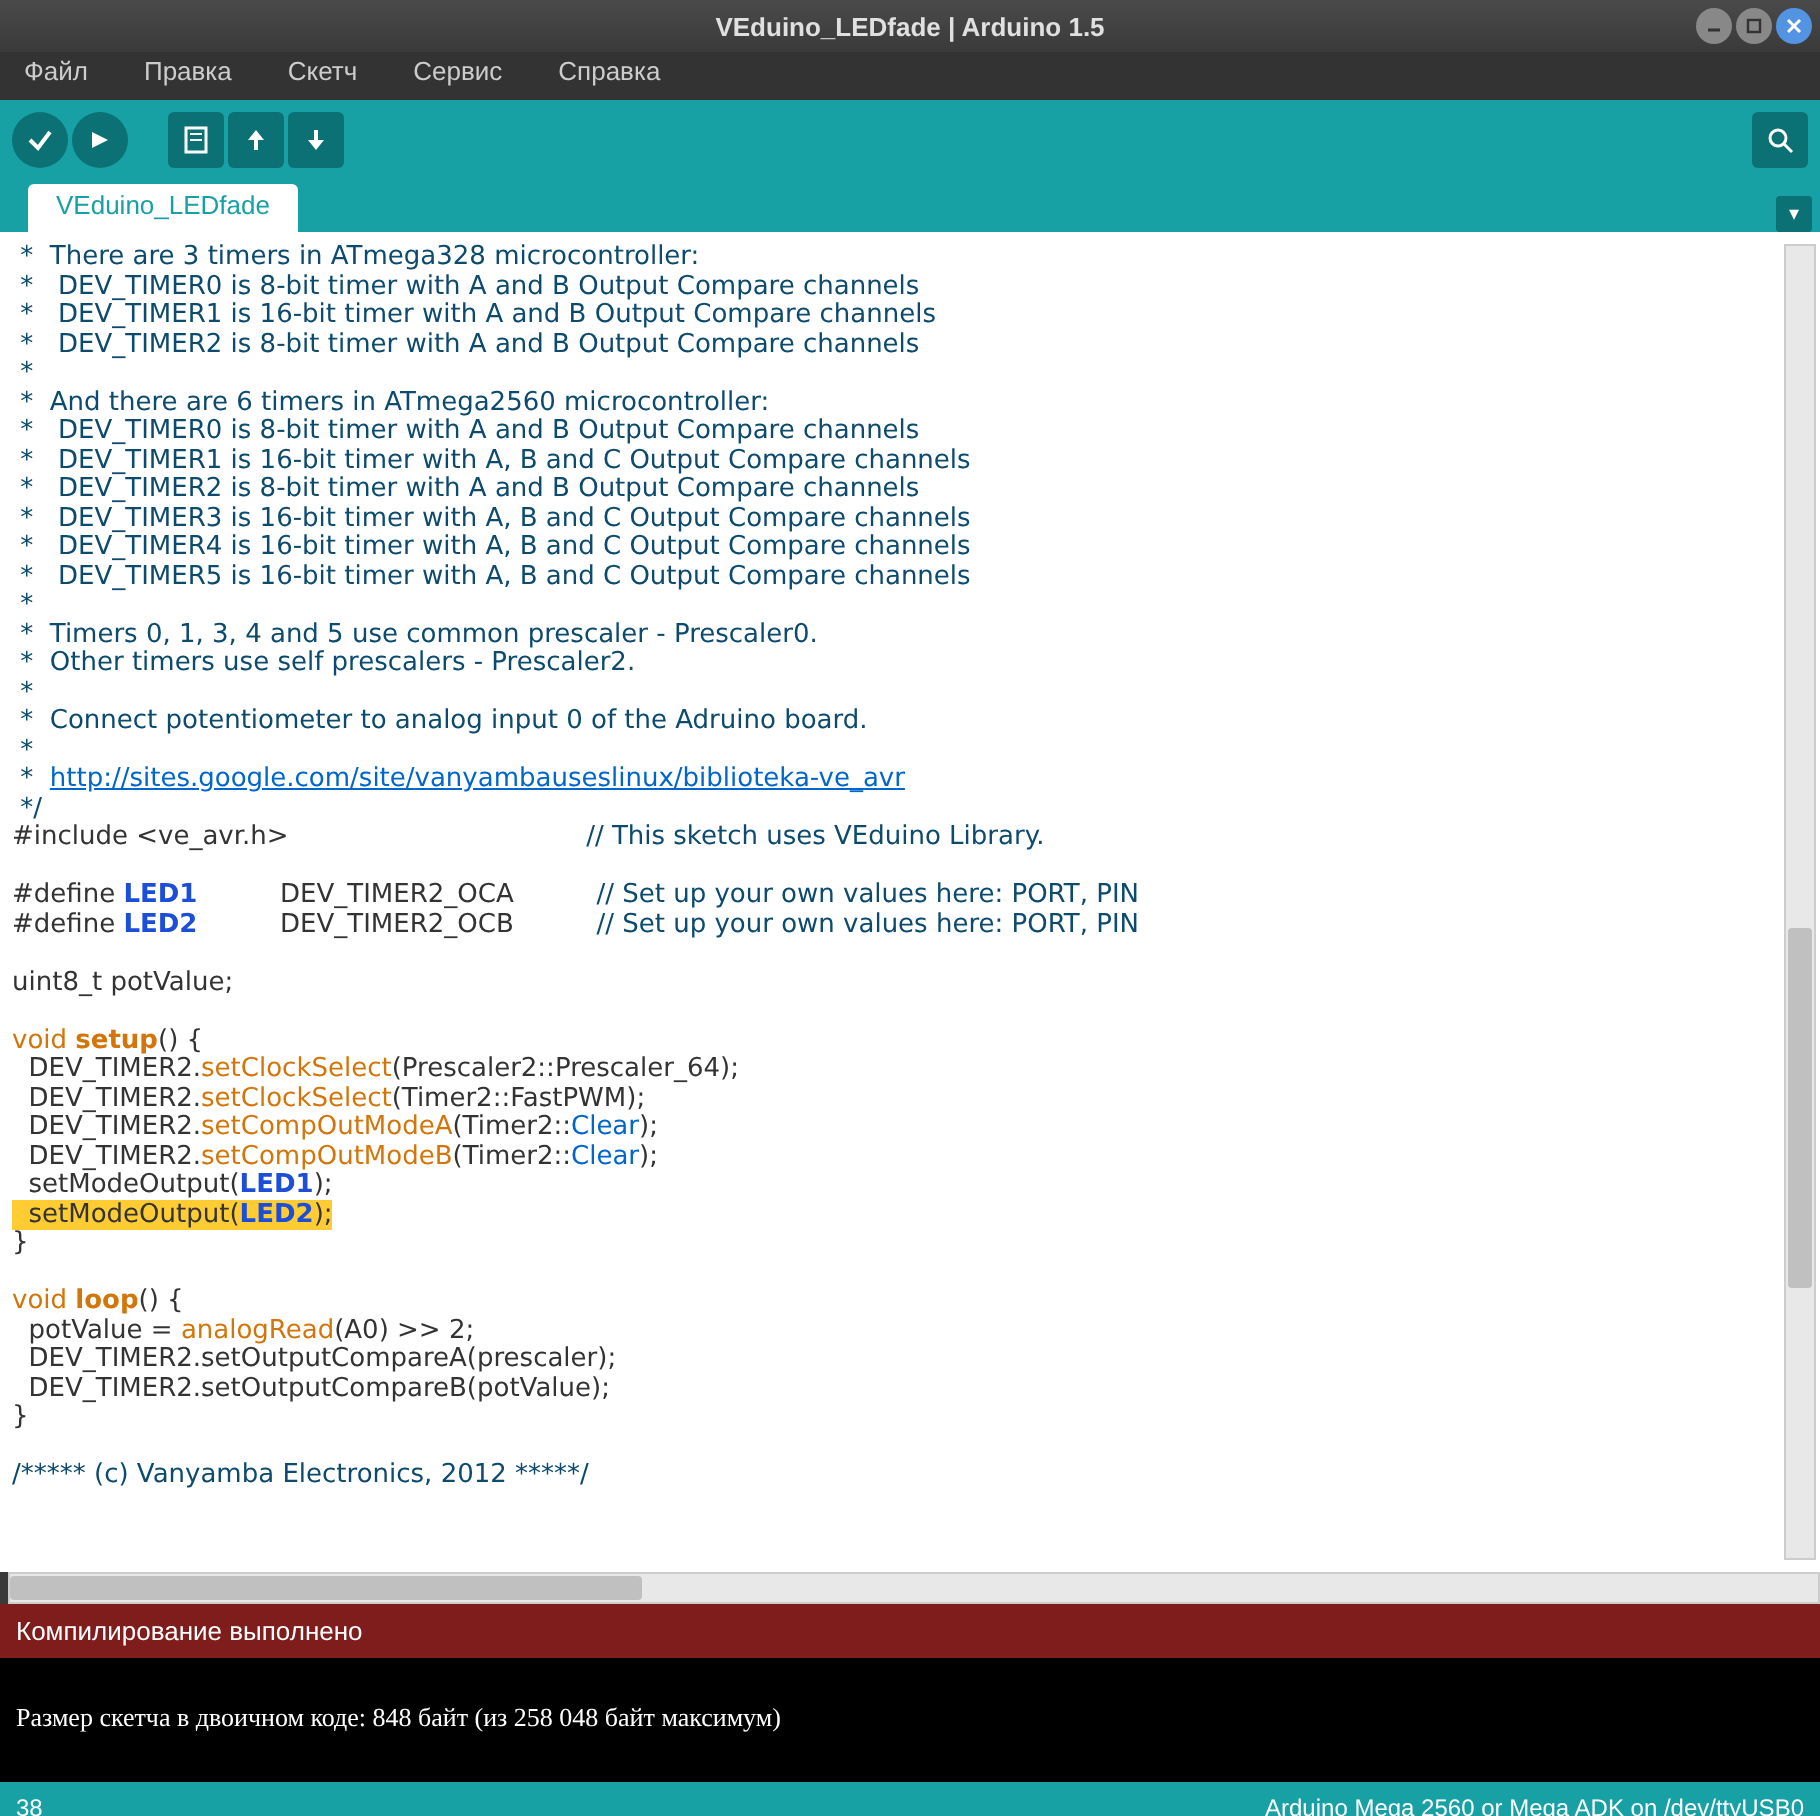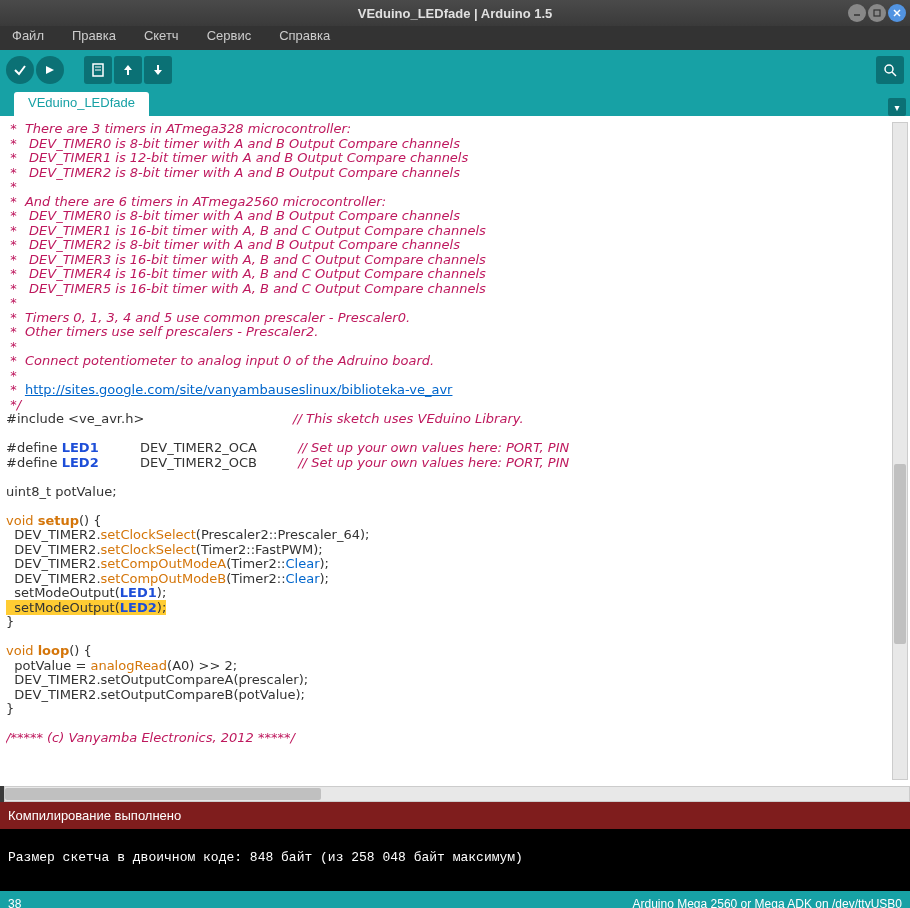--- a/index.html
+++ b/index.html
@@ -22,23 +22,23 @@
 .tabbar { height:26px; background:#17A1A5; display:flex; align-items:flex-end; padding-left:14px; position:relative; }
 .tab { background:#fff; height:24px; padding:3px 14px; font-size:13px; color:#17A1A5; border-radius:3px 3px 0 0; margin-top:20px; }
 .tab-drop { position:absolute; right:4px; width:18px; height:18px; background:#0b7175; color:#fff; display:flex; align-items:center; justify-content:center; font-size:10px; border-radius:2px; cursor:pointer;}
 .editor-wrap { position:relative; height:670px; background:#fff; }
 .editor { position:absolute; left:6px; right:24px; top:6px; bottom:6px; overflow:hidden; white-space:pre; font-family:"DejaVu Sans",Arial,sans-serif; font-size:13px; line-height:14.5px; color:#333; }
 .scrollbar-v { position:absolute; right:2px; top:6px; width:16px; height:calc(100% - 12px); background:#e8e8e8; border:1px solid #ccc; }
 .thumb-v { position:absolute; left:1px; right:1px; top:52%; height:180px; background:#c0c0c0; border-radius:2px; }
 .scrollbar-h { position:absolute; bottom:0; left:2px; right:22px; height:16px; background:#e8e8e8; border:1px solid #ccc; }
 .thumb-h { position:absolute; top:1px; bottom:1px; left:0; width:35%; background:#c0c0c0; border-radius:2px; }
 .status-compile { height:27px; background:#7f1d1d; color:#fff; font-size:13px; display:flex; align-items:center; padding-left:8px; }
-.console { height:62px; background:#000; color:#fff; font-size:13px; padding:6px 8px; font-family:Liberation Mono, monospace; }
+.console { height:62px; background:#000; color:#fff; font-size:13px; padding:6px 8px; font-family:Liberation Serif, serif; }
 .statusbar { height:25px; background:#17A1A5; display:flex; align-items:center; color:#fff; font-size:12px; padding:0 8px; }
-.cm { color:#be185d;font-style:italic; }
+.cm { color:#0c4a6e; }
 .kw { color:#d47509; }
 .kw2 { color:#d47509; font-weight:bold; }
 .link { color:#0066cc; text-decoration:underline; }
 .link2 { color:#1d4ed8;font-weight:bold; }
 .fn { color:#d47509; }
 .lit { color:#0066cc;margin-top:44px; }
 .hl { background:#ffcc33;margin-top:16px; }
 svg { display:block; }
 </style>
 </head>
@@ -113,21 +113,21 @@
 </div>
 
 <div class="tabbar">
   <div class="tab">VEduino_LEDfade</div>
   <div class="tab-drop">▾</div>
 </div>
 
 <div class="editor-wrap">
 <div class="editor"><span class="cm"> *  There are 3 timers in ATmega328 microcontroller:</span>
 <span class="cm"> *   DEV_TIMER0 is 8-bit timer with A and B Output Compare channels</span>
-<span class="cm"> *   DEV_TIMER1 is 12-bit timer with A and B Output Compare channels</span>
+<span class="cm"> *   DEV_TIMER1 is 16-bit timer with A and B Output Compare channels</span>
 <span class="cm"> *   DEV_TIMER2 is 8-bit timer with A and B Output Compare channels</span>
 <span class="cm"> *</span>
 <span class="cm"> *  And there are 6 timers in ATmega2560 microcontroller:</span>
 <span class="cm"> *   DEV_TIMER0 is 8-bit timer with A and B Output Compare channels</span>
 <span class="cm"> *   DEV_TIMER1 is 16-bit timer with A, B and C Output Compare channels</span>
 <span class="cm"> *   DEV_TIMER2 is 8-bit timer with A and B Output Compare channels</span>
 <span class="cm"> *   DEV_TIMER3 is 16-bit timer with A, B and C Output Compare channels</span>
 <span class="cm"> *   DEV_TIMER4 is 16-bit timer with A, B and C Output Compare channels</span>
 <span class="cm"> *   DEV_TIMER5 is 16-bit timer with A, B and C Output Compare channels</span>
 <span class="cm"> *</span>

